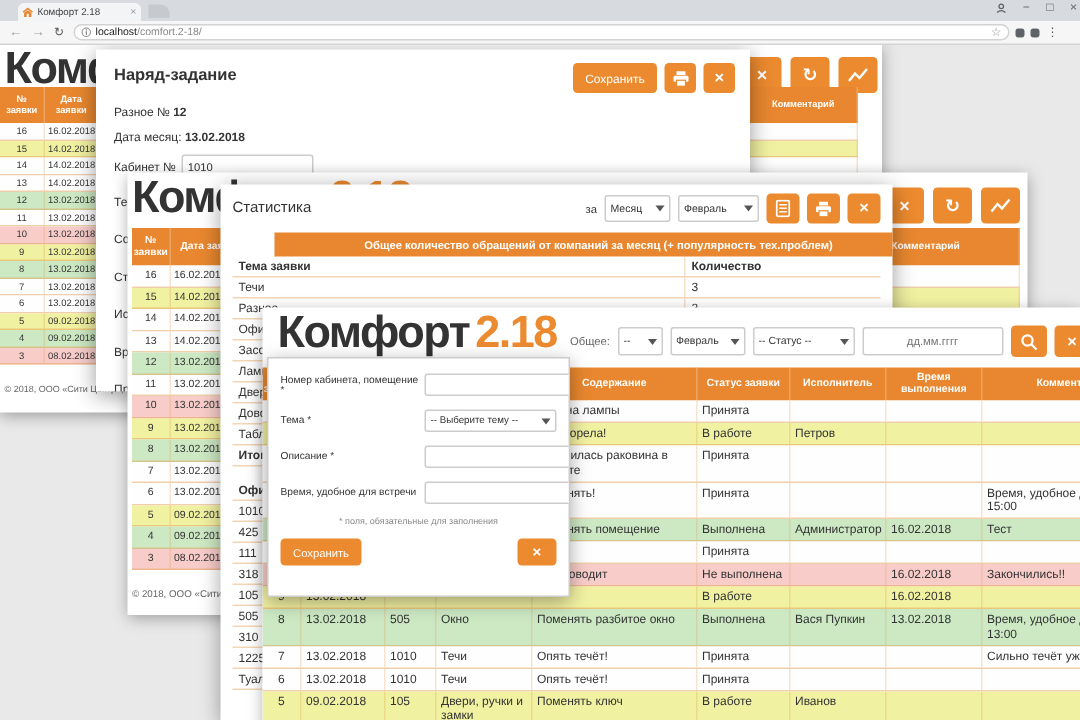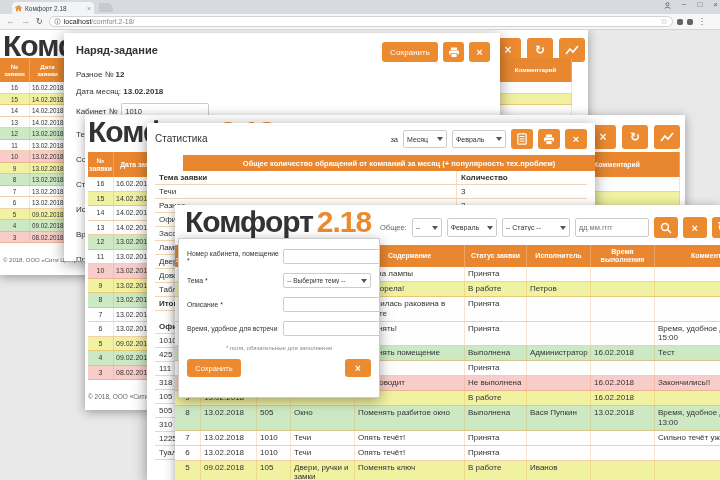--- a/index.html
+++ b/index.html
@@ -669,21 +669,21 @@
           <span class="caret"></span>
         </div>
       <div class="sel" style="width:50px;height:19px;">
           <span class="txt">Февраль</span>
           <span class="caret"></span>
         </div>
       <div class="sel" style="width:68px;height:19px;">
           <span class="txt">-- Статус --</span>
           <span class="caret"></span>
         </div>
-      <input class="inp" style="width: 74px; height: 19px;" placeholder="дд.мм.гггг">
+      <input class="inp" style="width: 94px; height: 19px; text-align: center;" placeholder="дд.мм.гггг">
       <div class="obtn" style="width:24px;height:21px;">
           <svg width="12" height="12" viewBox="0 0 12 12">
             <circle cx="5" cy="5" r="3.4" fill="none" stroke="#fff" stroke-width="1.5"></circle>
             <line x1="7.6" y1="7.6" x2="11" y2="11" stroke="#fff" stroke-width="1.5"></line>
           </svg>
         </div>
       <div class="obtn" style="width:24px;height:21px;font-size:11px;">×</div>
       <div class="obtn" style="width:24px;height:21px;">↻</div>
     </div>
     <div class="w3" style="position:absolute;left:0;top:40px;width:600px;" id="t3">

